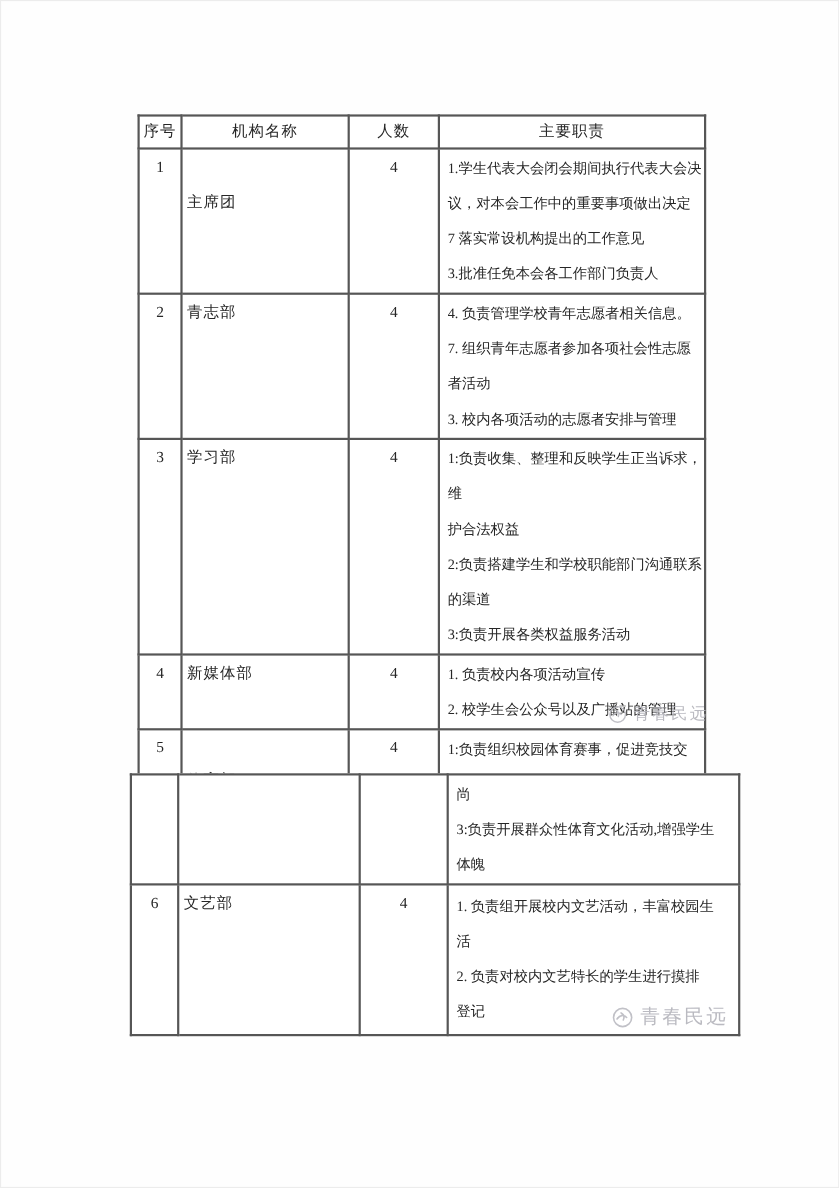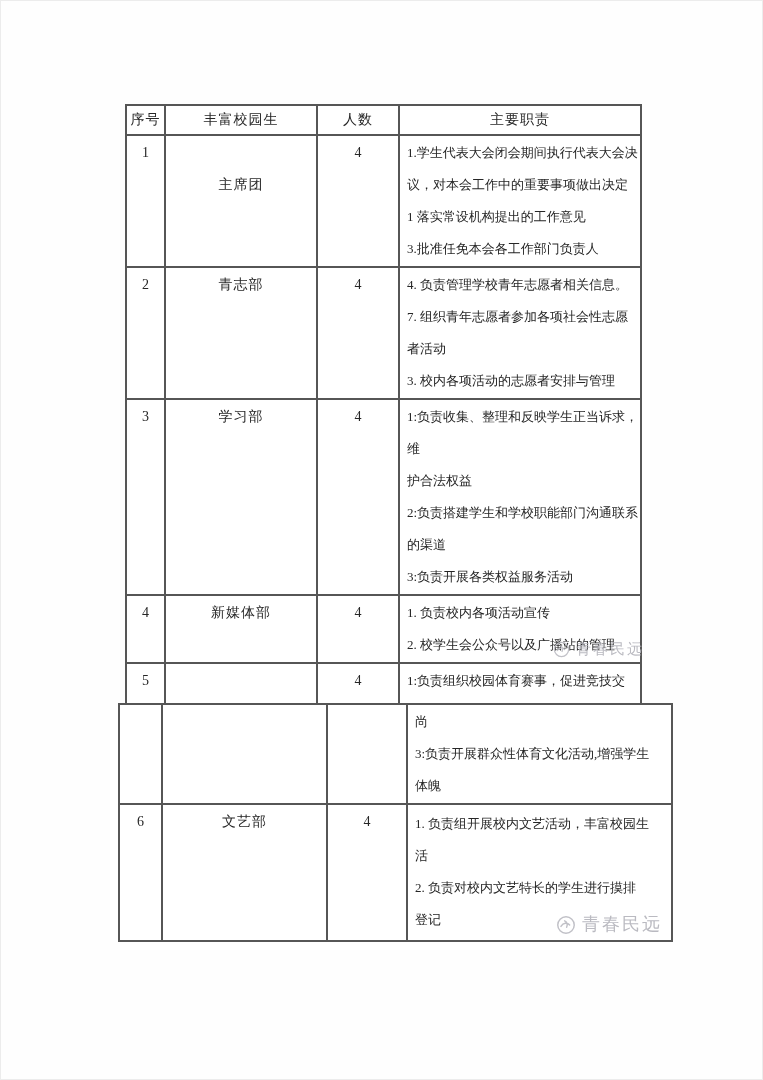--- a/index.html
+++ b/index.html
@@ -39,21 +39,21 @@
     vertical-align: middle;
     letter-spacing: 1px;
     padding: 2px;
   }
   .doc-table td {
     font-size: 14px;
     line-height: 32px;
     padding: 1px 4px;
   }
   td.serial-cell, td.count-cell { text-align: center; }
-  td.name-cell { text-align: center; letter-spacing: 1px; }
+  td.name-cell { letter-spacing: 1px; }
   td.duties-cell {
     padding: 1px 0 1px 7px;
     font-size: 13px;
     letter-spacing: 0;
   }
   .duty-line { white-space: pre-line; }
   
   #t1 tbody tr:nth-child(1) { height: 128px; }
   #t1 tbody tr:nth-child(2) { height: 128px; }
   #t1 tbody tr:nth-child(3) { height: 160px; }
@@ -91,34 +91,34 @@
   <table class="doc-table" id="t1">
     <colgroup>
       <col style="width:39px">
         <col style="width:152px">
         <col style="width:82px">
         <col style="width:242px">
     </colgroup>
     <thead>
       <tr>
         <th>序号</th>
-        <th>丰富校园生</th>
+        <th>机构名称</th>
         <th>人数</th>
         <th>主要职责</th>
       </tr>
     </thead>
     <tbody id="t1body">
         <tr>
           <td class="serial-cell">1</td>
           <td class="name-cell">主席团</td>
           <td class="count-cell">4</td>
           <td class="duties-cell">
             <div class="duty-line">1.学生代表大会闭会期间执行代表大会决
 议，对本会工作中的重要事项做出决定</div>
-            <div class="duty-line">1 落实常设机构提出的工作意见</div>
+            <div class="duty-line">7 落实常设机构提出的工作意见</div>
             <div class="duty-line">3.批准任免本会各工作部门负责人</div>
           </td>
         </tr>
         <tr>
           <td class="serial-cell">2</td>
           <td class="name-cell">青志部</td>
           <td class="count-cell">4</td>
           <td class="duties-cell">
             <div class="duty-line">4. 负责管理学校青年志愿者相关信息。</div>
             <div class="duty-line">7. 组织青年志愿者参加各项社会性志愿

